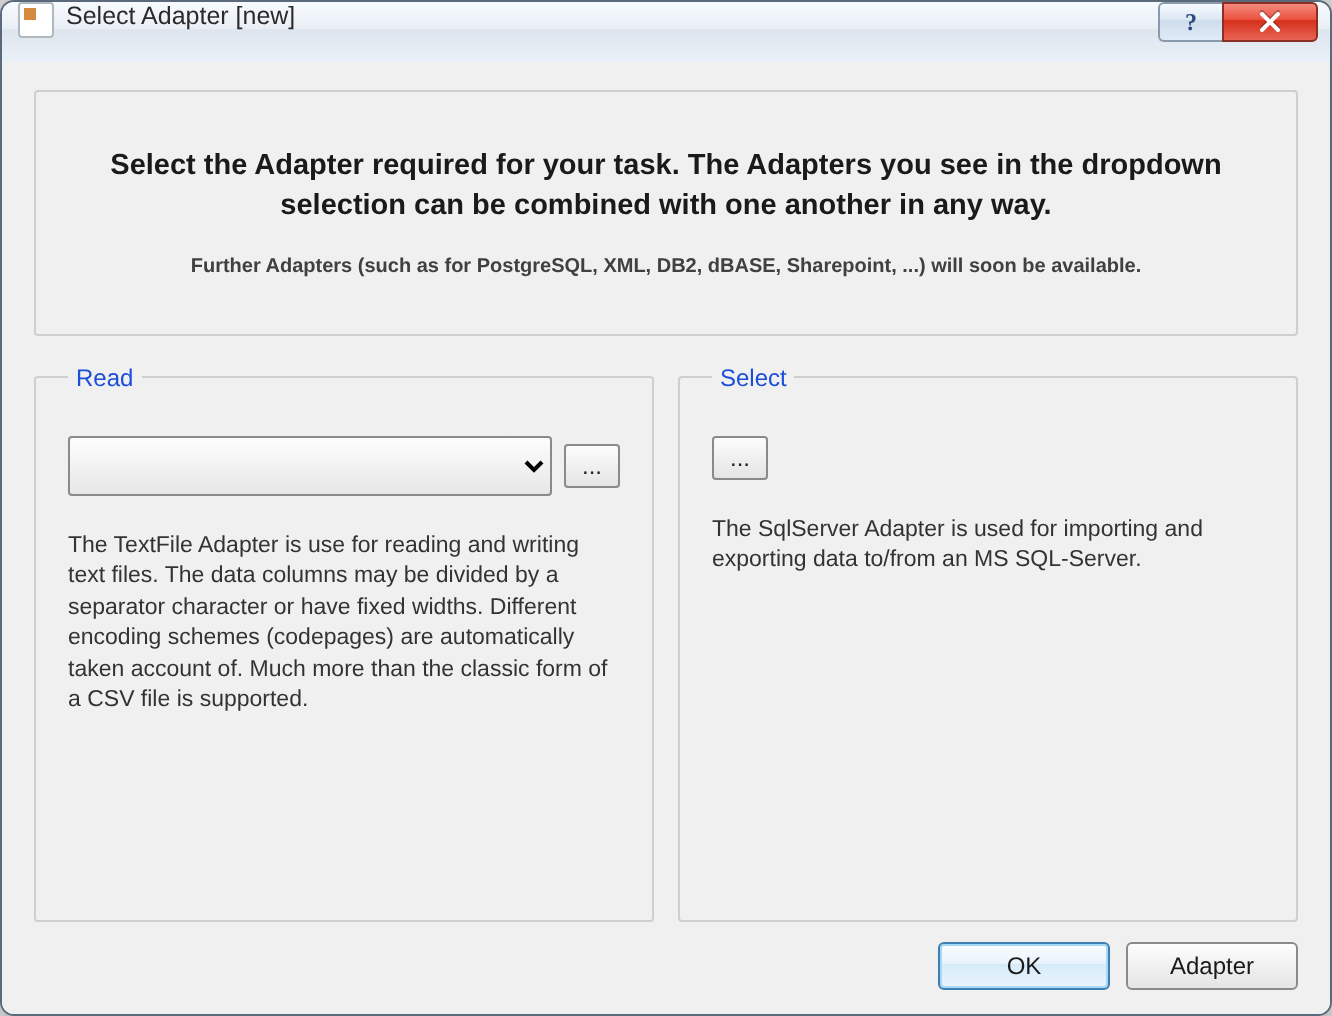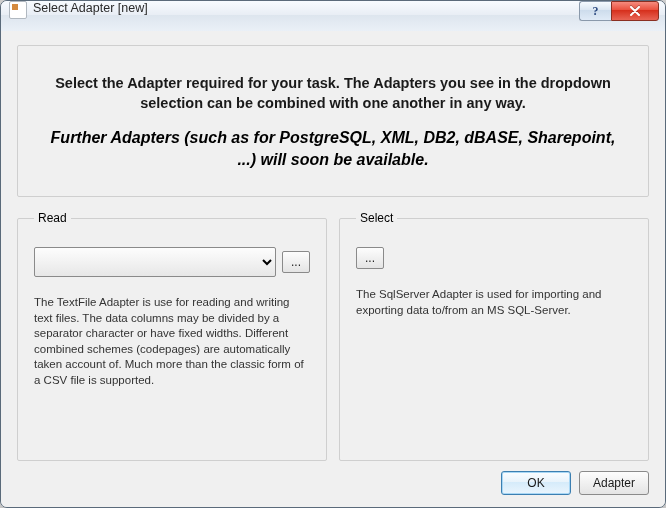--- a/index.html
+++ b/index.html
@@ -100,46 +100,45 @@
     text-align: center;
   }
   .intro-panel .headline {
     font-size: 14.5px;
     font-weight: bold;
     color: #1a1a1a;
     line-height: 1.35;
     margin: 0 0 14px 0;
   }
   .intro-panel .subline {
-    font-size: 16px;
+    font-size: 10px;
     font-weight: bold;
-    color: #000000;
+    color: #404040;
     line-height: 1.35;
     margin: 0;
-    font-style: italic;
   }
 
   .columns {
     display: flex;
     gap: 12px;
     margin-top: 14px;
     flex: 1 1 auto;
   }
   fieldset.group {
     flex: 1 1 0;
     border: 1px solid #cfcfcf;
     border-radius: 2px;
     background: #f0f0f0;
     padding: 14px 16px 16px 16px;
     margin: 0;
     min-width: 0;
   }
   fieldset.group legend {
     font-size: 12px;
-    color: #000000;
+    color: #1d4ed8;
     padding: 0 4px;
   }
   .picker-row {
     display: flex;
     align-items: center;
     gap: 6px;
     margin: 8px 0 18px 0;
   }
   select.adapter {
     flex: 1 1 auto;
@@ -169,21 +168,21 @@
     line-height: 1.35;
   }
 
   .footer {
     display: flex;
     justify-content: flex-end;
     gap: 8px;
     padding-top: 10px;
   }
   .footer button {
-    width: 70px;
+    width: 86px;
     height: 24px;
     font-size: 12px;
     font-family: inherit;
     border: 1px solid #8a8a8a;
     border-radius: 3px;
     background: linear-gradient(to bottom, #fdfdfd 0%, #e4e4e4 100%);
     color: #1a1a1a;
   }
   .footer button.primary {
     border: 1px solid #3c7fb1;
@@ -221,21 +220,21 @@
     <div class="columns">
 
       <fieldset class="group">
         <legend>Read</legend>
         <div class="picker-row">
           <select class="adapter">
             <option>TextFileAdapter</option>
           </select>
           <button class="ellipsis">...</button>
         </div>
-        <div class="desc">The TextFile Adapter is use for reading and writing text files. The data columns may be divided by a separator character or have fixed widths. Different combined schemes (codepages) are automatically taken account of. Much more than the classic form of a CSV file is supported.</div>
+        <div class="desc">The TextFile Adapter is use for reading and writing text files. The data columns may be divided by a separator character or have fixed widths. Different encoding schemes (codepages) are automatically taken account of. Much more than the classic form of a CSV file is supported.</div>
       </fieldset>
 
       <fieldset class="group">
         <legend>Select</legend>
         <div class="picker-row">
           <button class="ellipsis">...</button>
         </div>
         <div class="desc">The SqlServer Adapter is used for importing and exporting data to/from an MS SQL-Server.</div>
       </fieldset>
 

